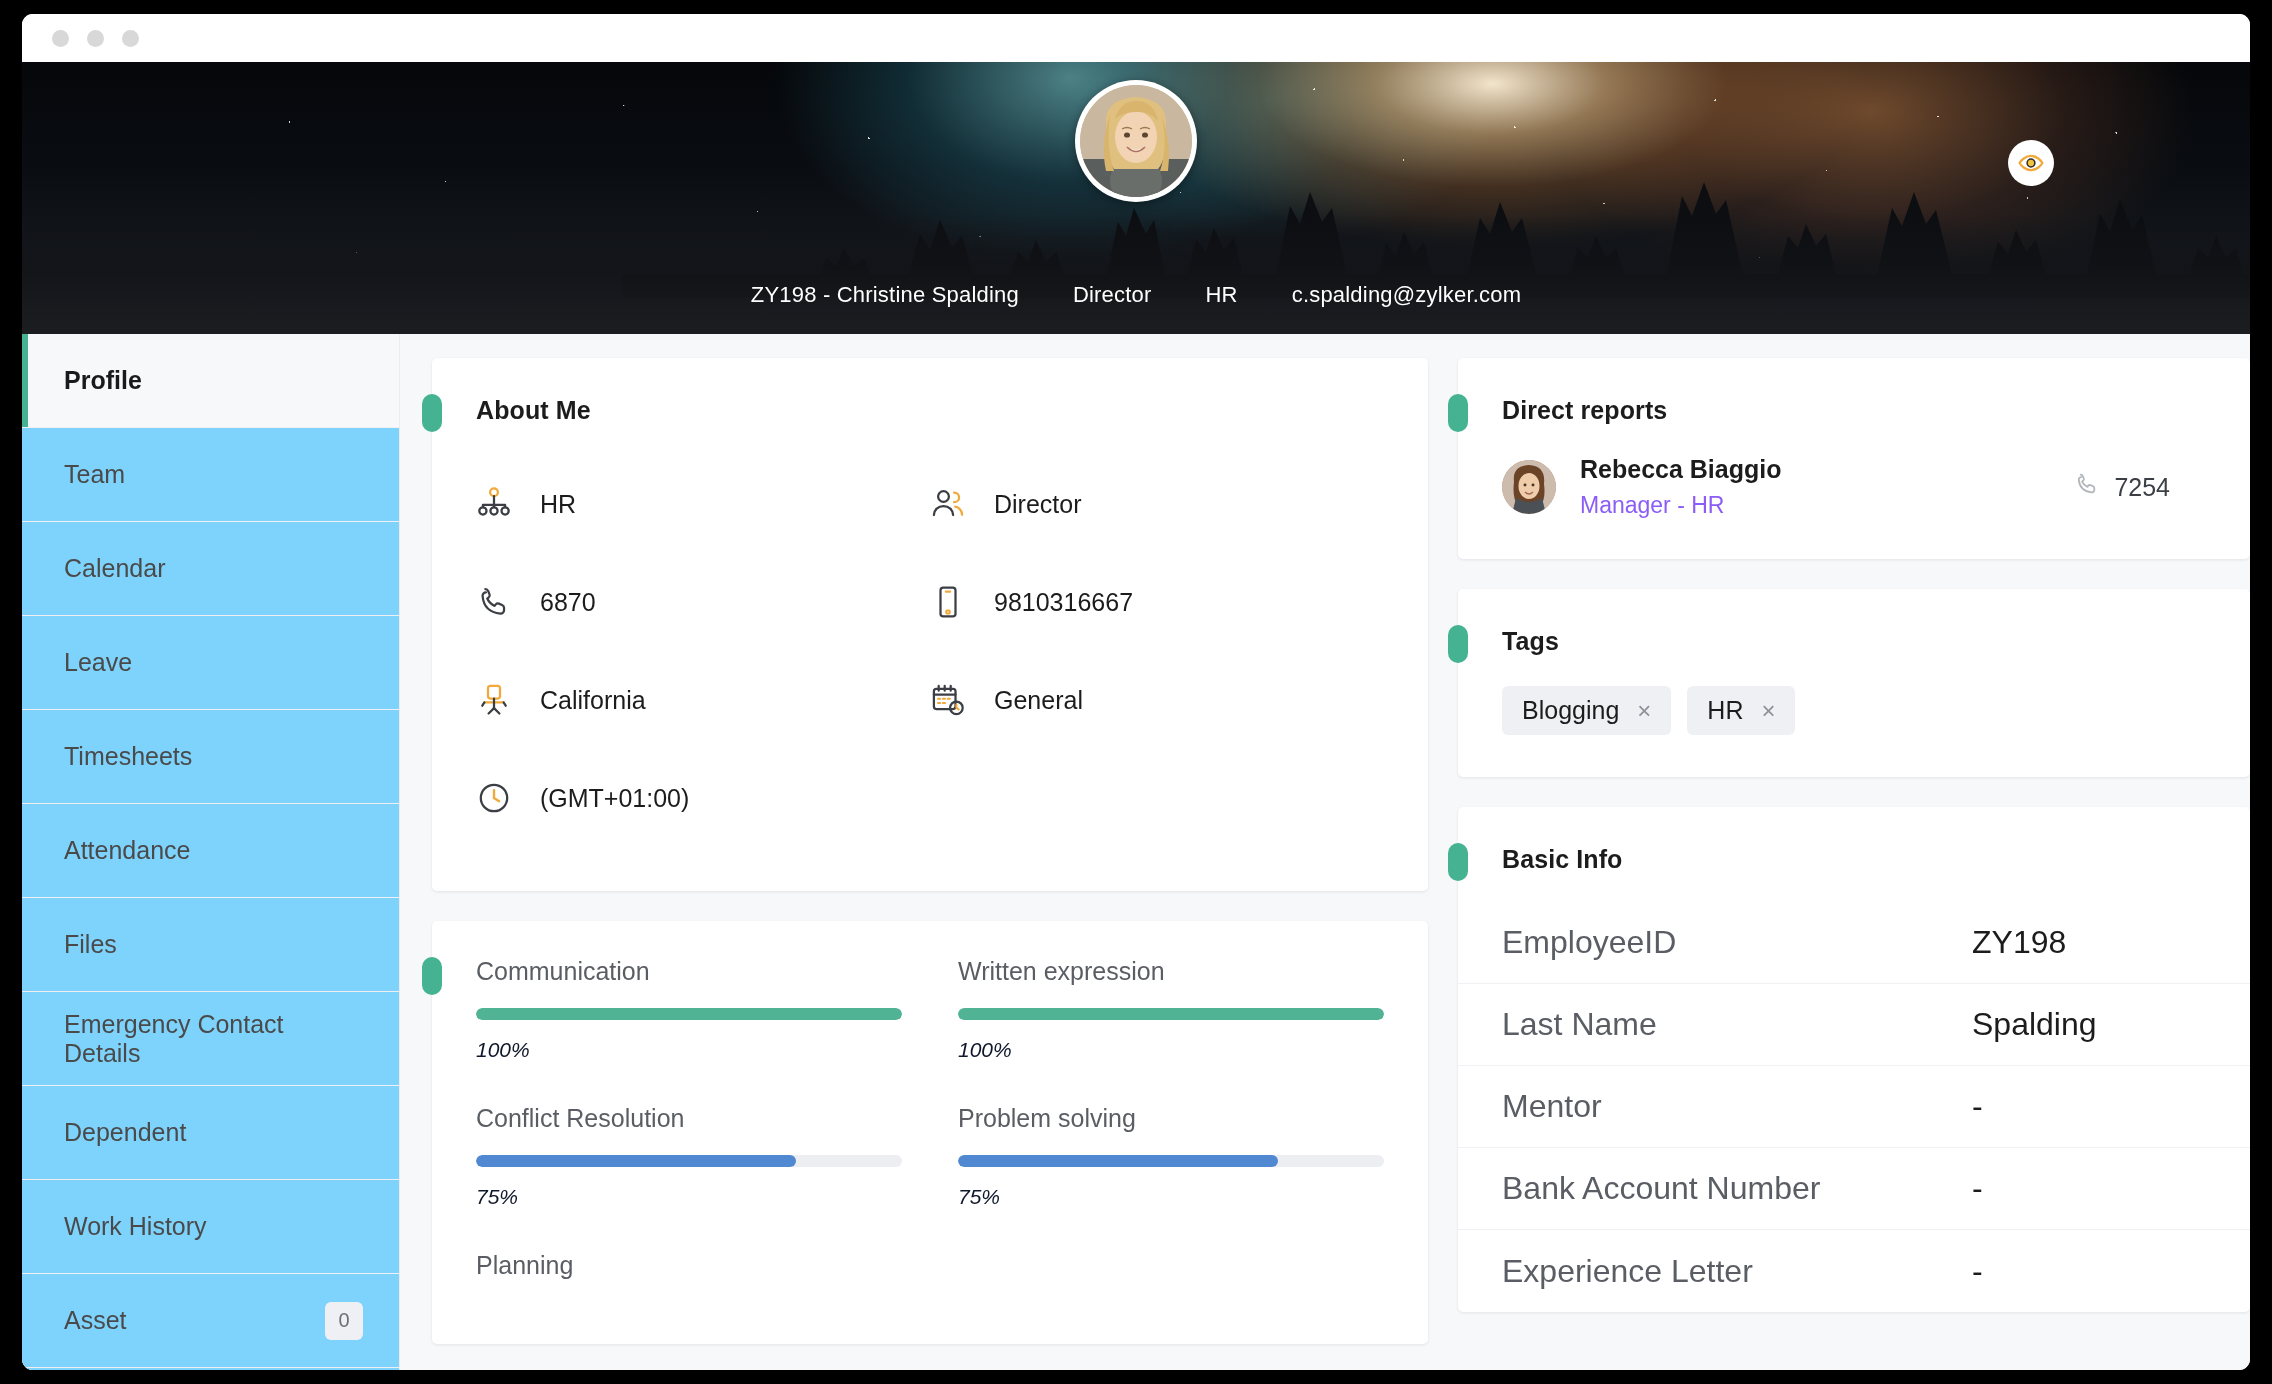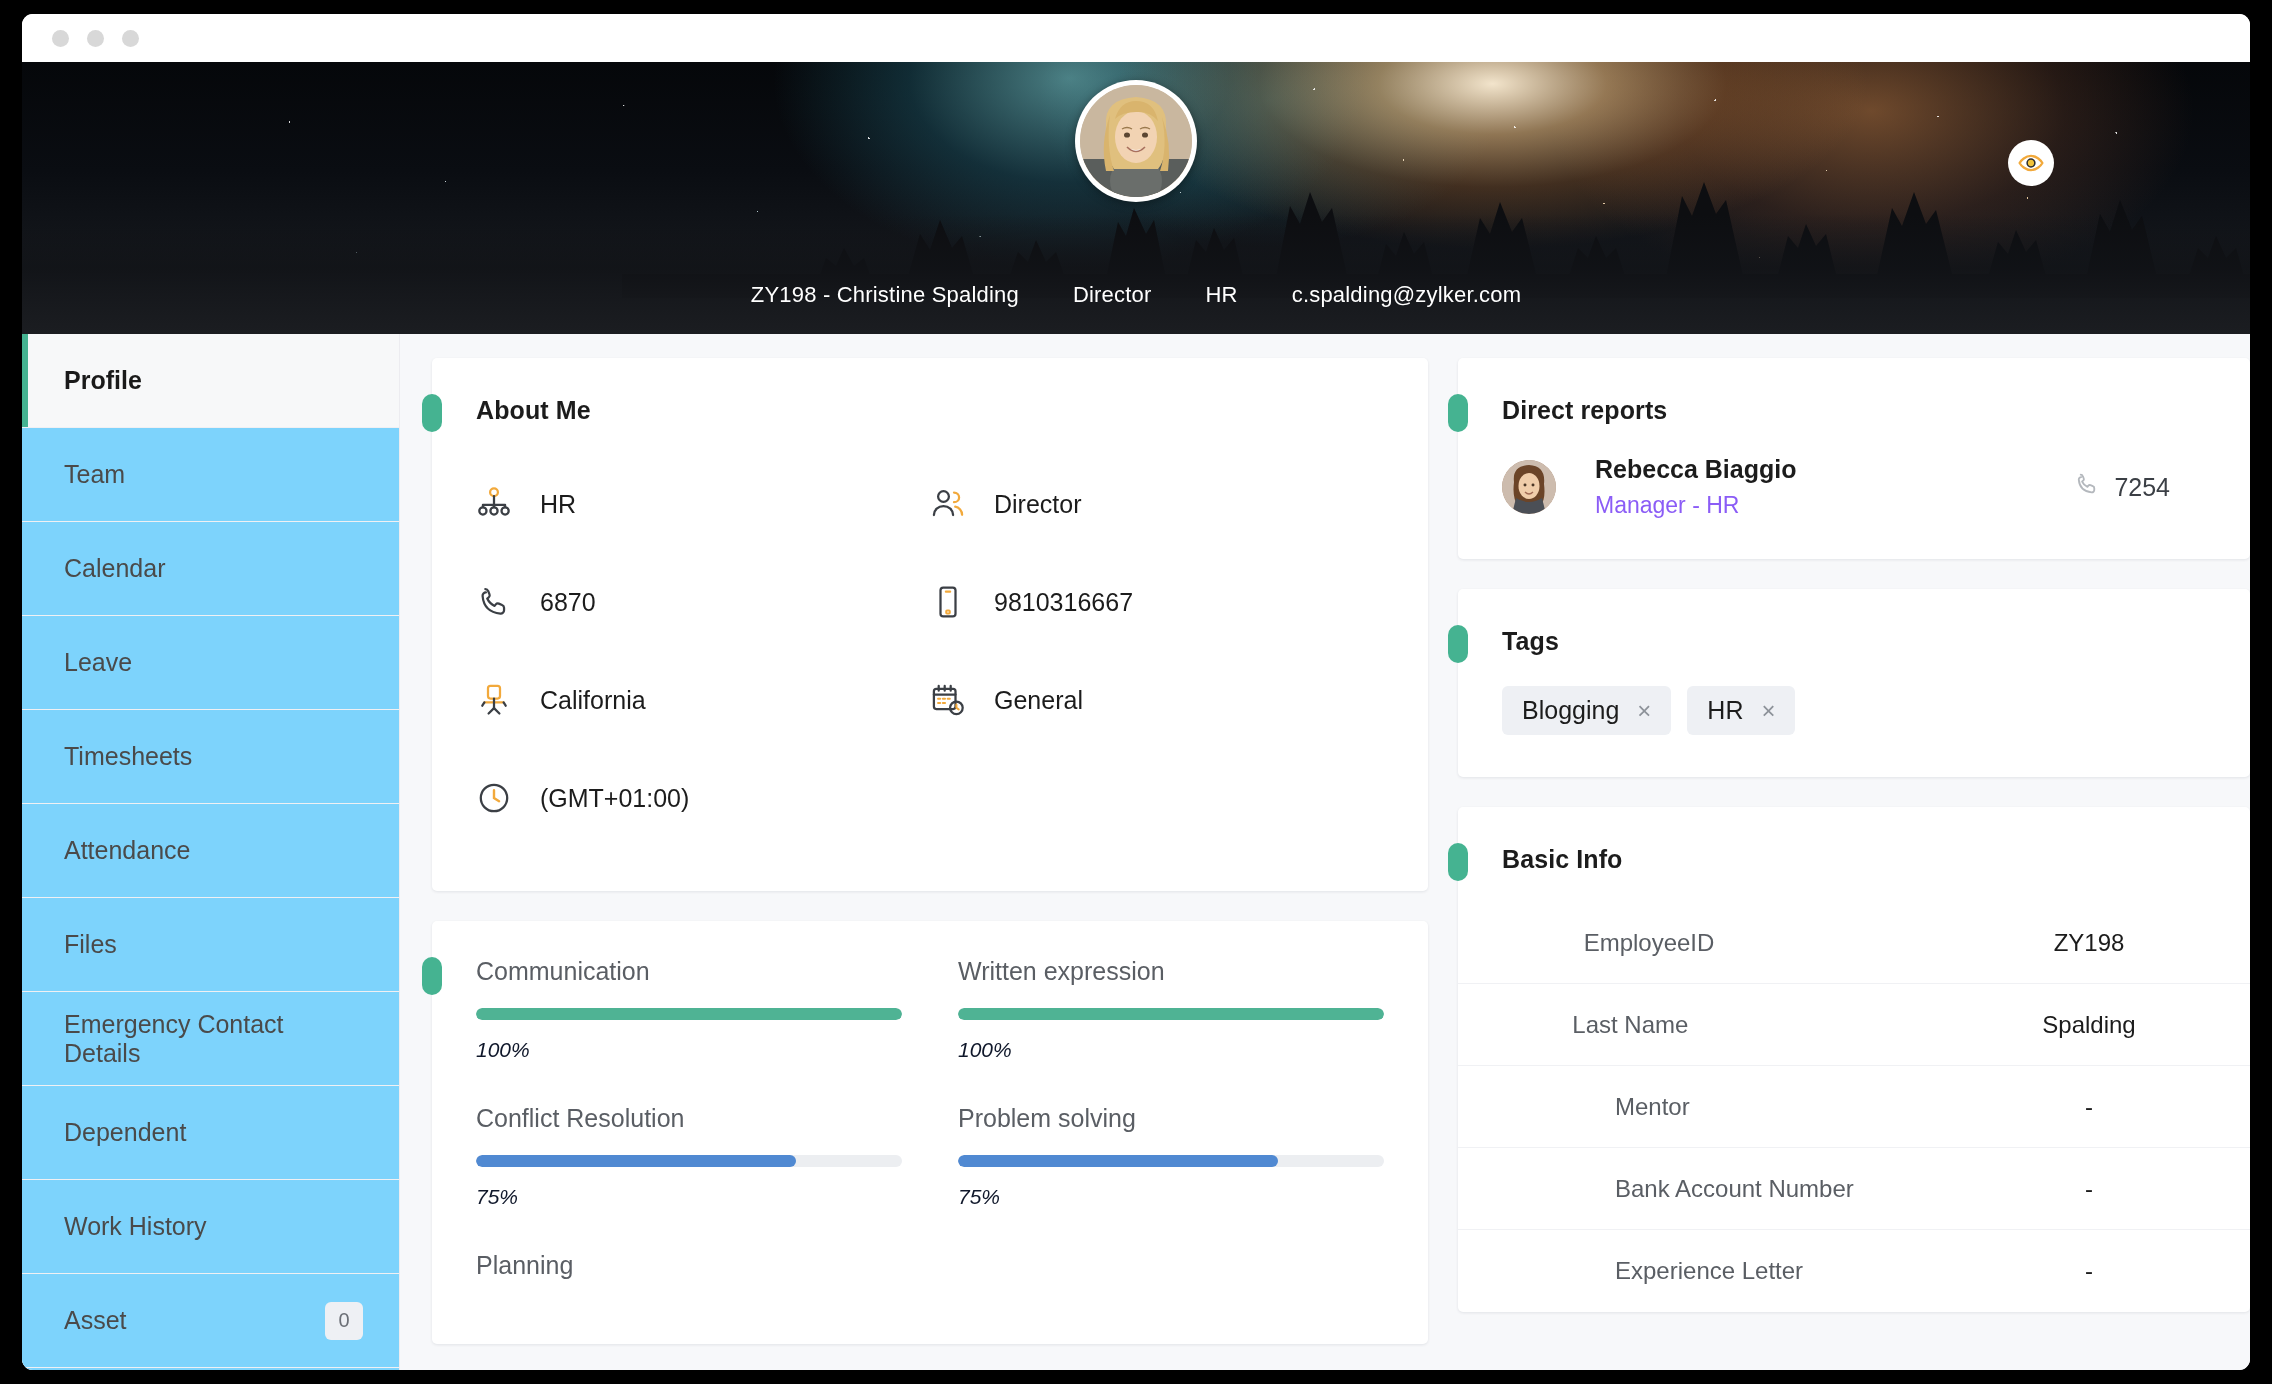--- a/index.html
+++ b/index.html
@@ -268,21 +268,21 @@
   .skill-fill { height: 100%; border-radius: 6px; }
   .skill-pct {
     margin-top: 18px;
     font-size: 21px;
     color: #0f172a;
     font-style: italic;
   }
 
   
   .dr-body { padding: 30px 44px 40px 44px; }
-  .dr-row { display: flex; align-items: center; gap: 39px; }
+  .dr-row { display: flex; align-items: center; gap: 24px; }
   .dr-avatar {
     width: 54px; height: 54px; border-radius: 50%;
     overflow: hidden; flex: 0 0 54px;
     background: #b69a85; position: relative;
   }
   .dr-names { flex: 1; }
   .dr-name { font-size: 25px; font-weight: 700; color: #1c1c1c; }
   .dr-role { font-size: 23px; color: #8b5cf6; margin-top: 8px; }
   .dr-phone {
     display: flex; align-items: center; gap: 14px;
@@ -304,22 +304,21 @@
   .tag-x { color: #8d9299; font-size: 24px; line-height: 1; }
 
   
   .bi-body { padding: 28px 0 0 0; }
   .bi-row {
     display: flex;
     align-items: center;
     padding: 0 44px;
     height: 82px;
     border-bottom: 1px solid #f0f1f4;
-    font-size: 24px;
-    justify-content: center;
+    font-size: 32px;
   }
   .bi-row:last-child { border-bottom: none; }
   .bi-key { flex: 0 0 470px; color: #5a5e64; }
   .bi-val { color: #1c1c1c; }
 </style>
 </head>
 <body>
 
 <div id="app-window">
 

